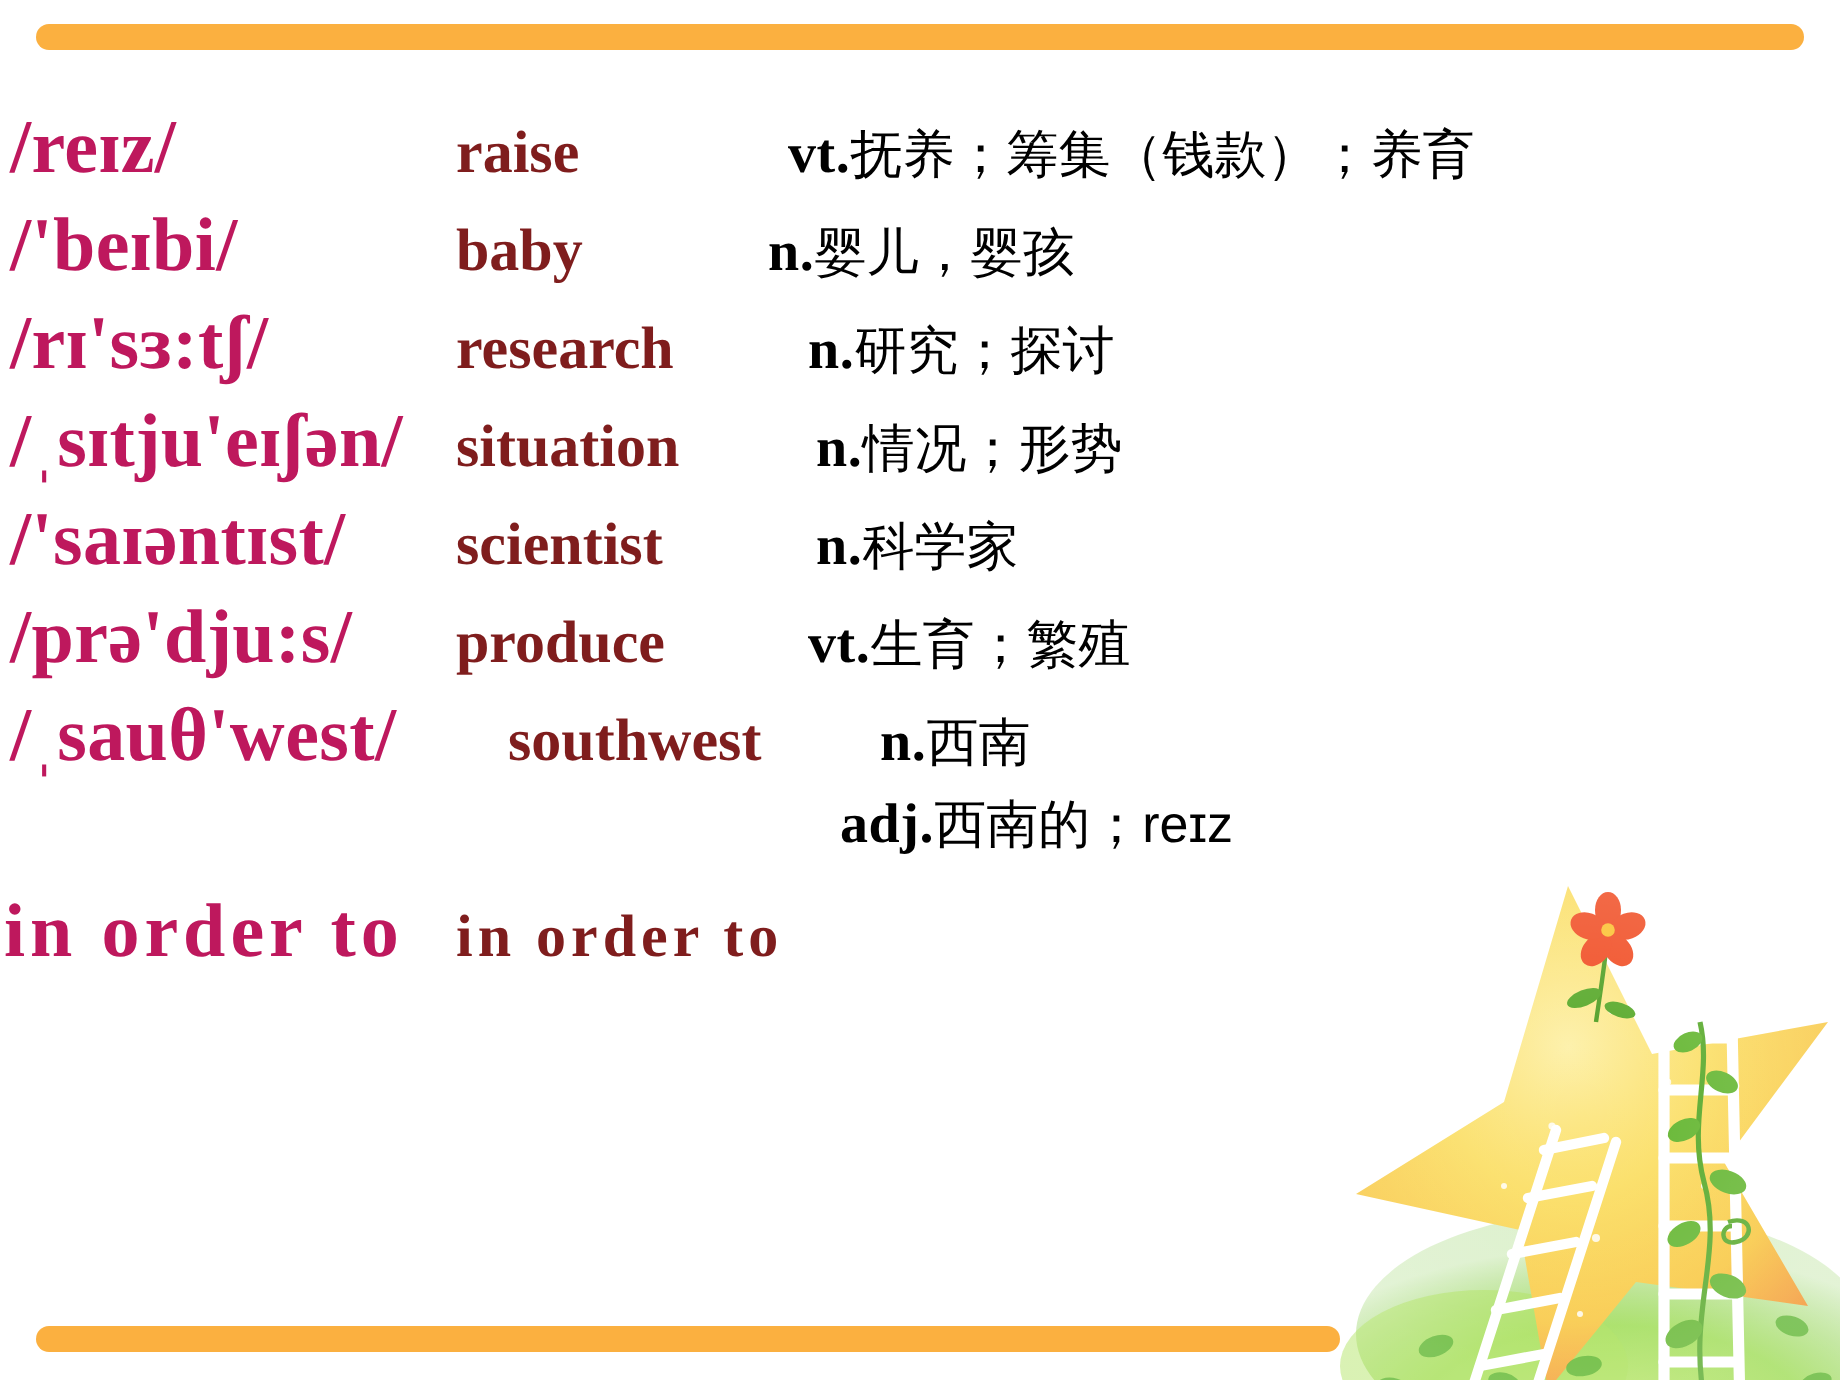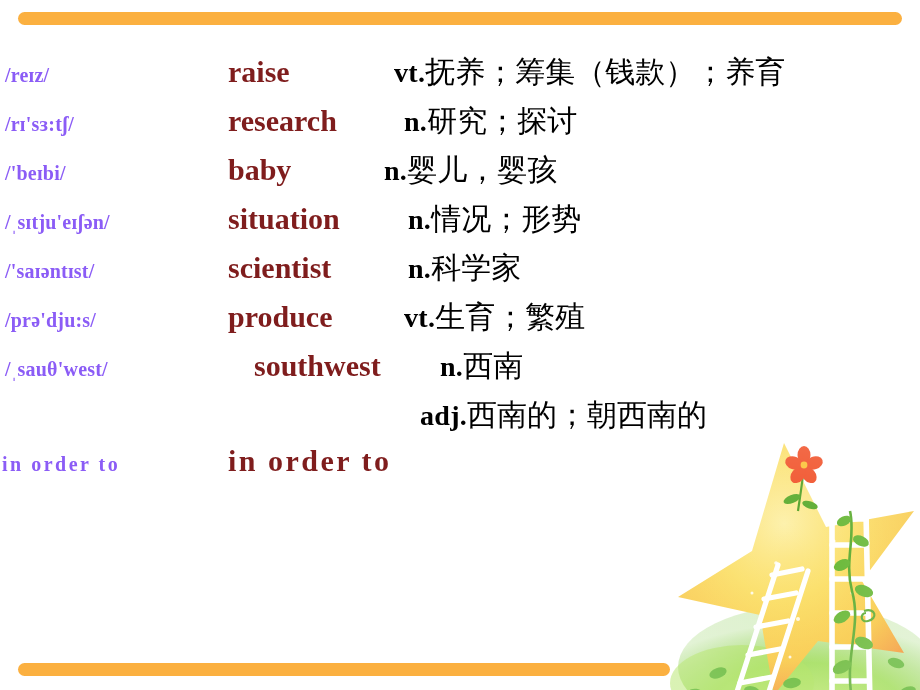--- a/index.html
+++ b/index.html
@@ -66,23 +66,23 @@
     display: flex;
     align-items: baseline;
     height: 49px;
     white-space: nowrap;
   }
   .c-phon {
     flex: 0 0 auto;
     width: 228px;
     padding-left: 5px;
     box-sizing: border-box;
-    font-size: 20px;
+    font-size: 38px;
     font-weight: bold;
-    color: #8b5cf6;
+    color: #be185d;
     letter-spacing: 0.2px;
   }
   .c-word {
     flex: 0 0 auto;
     width: 140px;
     font-size: 30px;
     font-weight: bold;
     color: #7f1d1d;
   }
   .c-def {
@@ -90,21 +90,21 @@
     font-size: 30px;
     color: #000000;
   }
   .pos {
     font-weight: bold;
     font-size: 28px;
     letter-spacing: 0.3px;
   }
   .cn {
     font-family: Liberation Sans, sans-serif;
-    font-size: 30px;
+    font-size: 26px;
     font-weight: normal;
   }
 
   
   .row-raise .c-def { padding-left: 26px; }
   .row-research .c-def { padding-left: 36px; }
   .row-baby .c-word { width: 120px; }
   .row-baby .c-def { padding-left: 36px; }
   .row-situation .c-word { width: 162px; }
   .row-situation .c-def { padding-left: 18px; }
@@ -242,36 +242,36 @@
   <div class="vocab">
 
     <div class="row row-raise">
       <span class="c-phon">/reɪz/</span>
       <span class="c-word">raise</span>
       <span class="c-def">
         <span class="pos">vt.</span><span class="cn">抚养；筹集（钱款）；养育</span>
       </span>
     </div>
 
+    <div class="row row-baby">
+      <span class="c-phon">/'beɪbi/</span>
+      <span class="c-word">baby</span>
+      <span class="c-def">
+        <span class="pos">n.</span><span class="cn">婴儿，婴孩</span>
+      </span>
+    </div>
+
     <div class="row row-research">
       <span class="c-phon">/rɪ'sɜ:tʃ/</span>
       <span class="c-word">research</span>
       <span class="c-def">
         <span class="pos">n.</span><span class="cn">研究；探讨</span>
       </span>
     </div>
 
-    <div class="row row-baby">
-      <span class="c-phon">/'beɪbi/</span>
-      <span class="c-word">baby</span>
-      <span class="c-def">
-        <span class="pos">n.</span><span class="cn">婴儿，婴孩</span>
-      </span>
-    </div>
-
     <div class="row row-situation">
       <span class="c-phon">/ˌsɪtju'eɪʃən/</span>
       <span class="c-word">situation</span>
       <span class="c-def">
         <span class="pos">n.</span><span class="cn">情况；形势</span>
       </span>
     </div>
 
     <div class="row row-scientist">
       <span class="c-phon">/'saɪəntɪst/</span>
@@ -292,21 +292,21 @@
     <div class="row row-southwest">
       <span class="c-phon">/ˌsauθ'west/</span>
       <span class="c-word">southwest</span>
       <span class="c-def">
         <span class="pos">n.</span><span class="cn">西南</span>
       </span>
     </div>
 
     <div class="row row-adj">
       <span class="c-cont">
-        <span class="pos">adj.</span><span class="cn">西南的；朝西南的</span>
+        <span class="pos">adj.</span><span class="cn">西南的；reɪz</span>
       </span>
     </div>
 
     <div class="row row-phrase">
       <span class="c-phon">in order to</span>
       <span class="c-word">in order to</span>
     </div>
 
   </div>
 </div>

